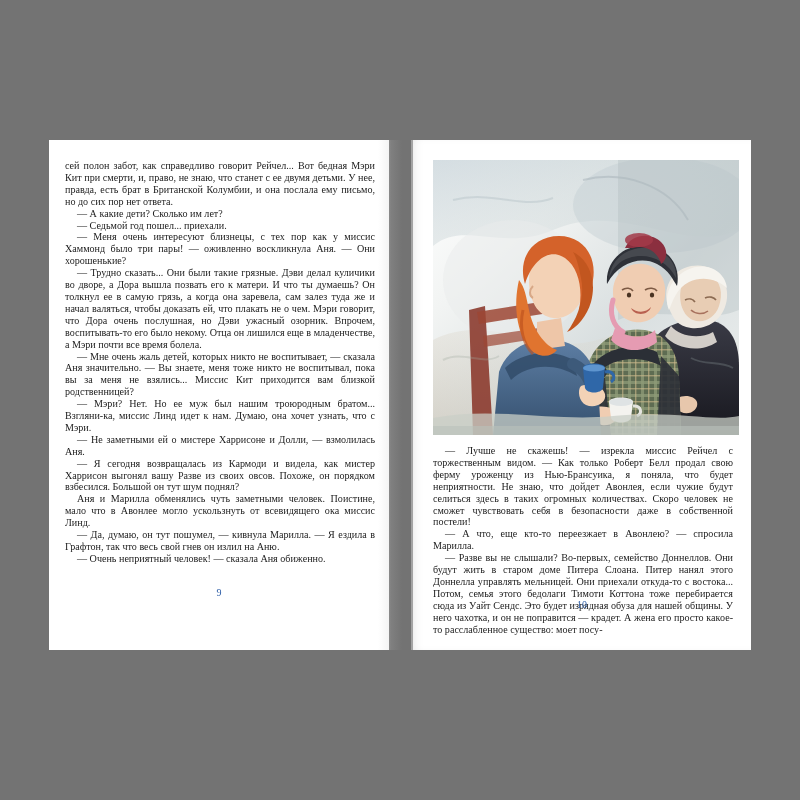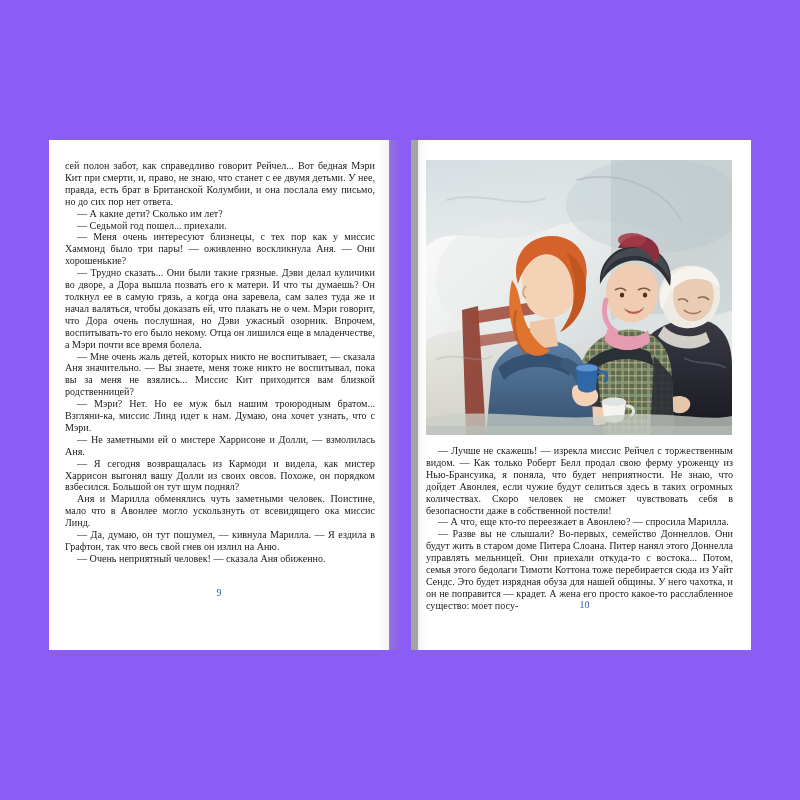--- a/index.html
+++ b/index.html
@@ -12,44 +12,44 @@
     height: 800px;
     font-family: "Liberation Serif", serif;
     overflow: hidden;
   }
   .book {
     position: absolute;
     left: 0;
     top: 0;
     width: 800px;
     height: 800px;
-    background: #8b5cf6;
+    background: #737373;
   }
   .spread {
     position: absolute;
     left: 0;
     top: 140px;
     width: 800px;
     height: 510px;
     display: flex;
     justify-content: center;
   }
   .page {
     position: relative;
     width: 340px;
     background: #ffffff;
     box-sizing: border-box;
   }
   .page-left {
     padding: 20px 14px 0 16px;
   }
   .page-right {
-    padding: 20px 18px 0 8px;
+    padding: 20px 18px 0 20px;
     margin-left: 22px;
-    border-left: 7px solid #a3a3a3;
+    border-left: 2px solid #a3a3a3;
     box-shadow: inset 6px 0 14px -10px rgba(0,0,0,0.22);
   }
   .gutter {
     position: absolute;
     left: 378px;
     top: 140px;
     width: 24px;
     height: 510px;
     background: linear-gradient(to right,
       rgba(255,255,255,0) 0%,
@@ -105,21 +105,21 @@
     <div class="page page-left">
       <div class="body-text">
         <p>сей полон забот, как справедливо говорит Рейчел... Вот бедная Мэри Кит при смерти, и, право, не знаю, что станет с ее двумя детьми. У нее, правда, есть брат в Британской Колумбии, и она послала ему письмо, но до сих пор нет ответа.</p>
         <p class="ind">— А какие дети? Сколько им лет?</p>
         <p class="ind">— Седьмой год пошел... приехали.</p>
         <p class="ind">— Меня очень интересуют близнецы, с тех пор как у миссис Хаммонд было три пары! — оживленно воскликнула Аня. — Они хорошенькие?</p>
         <p class="ind">— Трудно сказать... Они были такие грязные. Дэви делал куличики во дворе, а Дора вышла позвать его к матери. И что ты думаешь? Он толкнул ее в самую грязь, а когда она заревела, сам залез туда же и начал валяться, чтобы доказать ей, что плакать не о чем. Мэри говорит, что Дора очень послушная, но Дэви ужасный озорник. Впрочем, воспитывать-то его было некому. Отца он лишился еще в младенчестве, а Мэри почти все время болела.</p>
         <p class="ind">— Мне очень жаль детей, которых никто не воспитывает, — сказала Аня значительно. — Вы знаете, меня тоже никто не воспитывал, пока вы за меня не взялись... Миссис Кит приходится вам близкой родственницей?</p>
         <p class="ind">— Мэри? Нет. Но ее муж был нашим троюродным братом... Взгляни-ка, миссис Линд идет к нам. Думаю, она хочет узнать, что с Мэри.</p>
         <p class="ind">— Не заметными ей о мистере Харрисоне и Долли, — взмолилась Аня.</p>
-        <p class="ind">— Я сегодня возвращалась из Кармоди и видела, как мистер Харрисон выгонял вашу Долли из своих овсов. Похоже, он порядком взбесился. Большой он тут шум поднял?</p>
+        <p class="ind">— Я сегодня возвращалась из Кармоди и видела, как мистер Харрисон выгонял вашу Разве из своих овсов. Похоже, он порядком взбесился. Большой он тут шум поднял?</p>
         <p class="ind">Аня и Марилла обменялись чуть заметными человек. Поистине, мало что в Авонлее могло ускользнуть от всевидящего ока миссис Линд.</p>
         <p class="ind">— Да, думаю, он тут пошумел, — кивнула Марилла. — Я ездила в Графтон, так что весь свой гнев он излил на Аню.</p>
         <p class="ind">— Очень неприятный человек! — сказала Аня обиженно.</p>
       </div>
       <div class="folio folio-left">9</div>
     </div>
 
     <div class="page page-right">
 
       <div class="illus">

